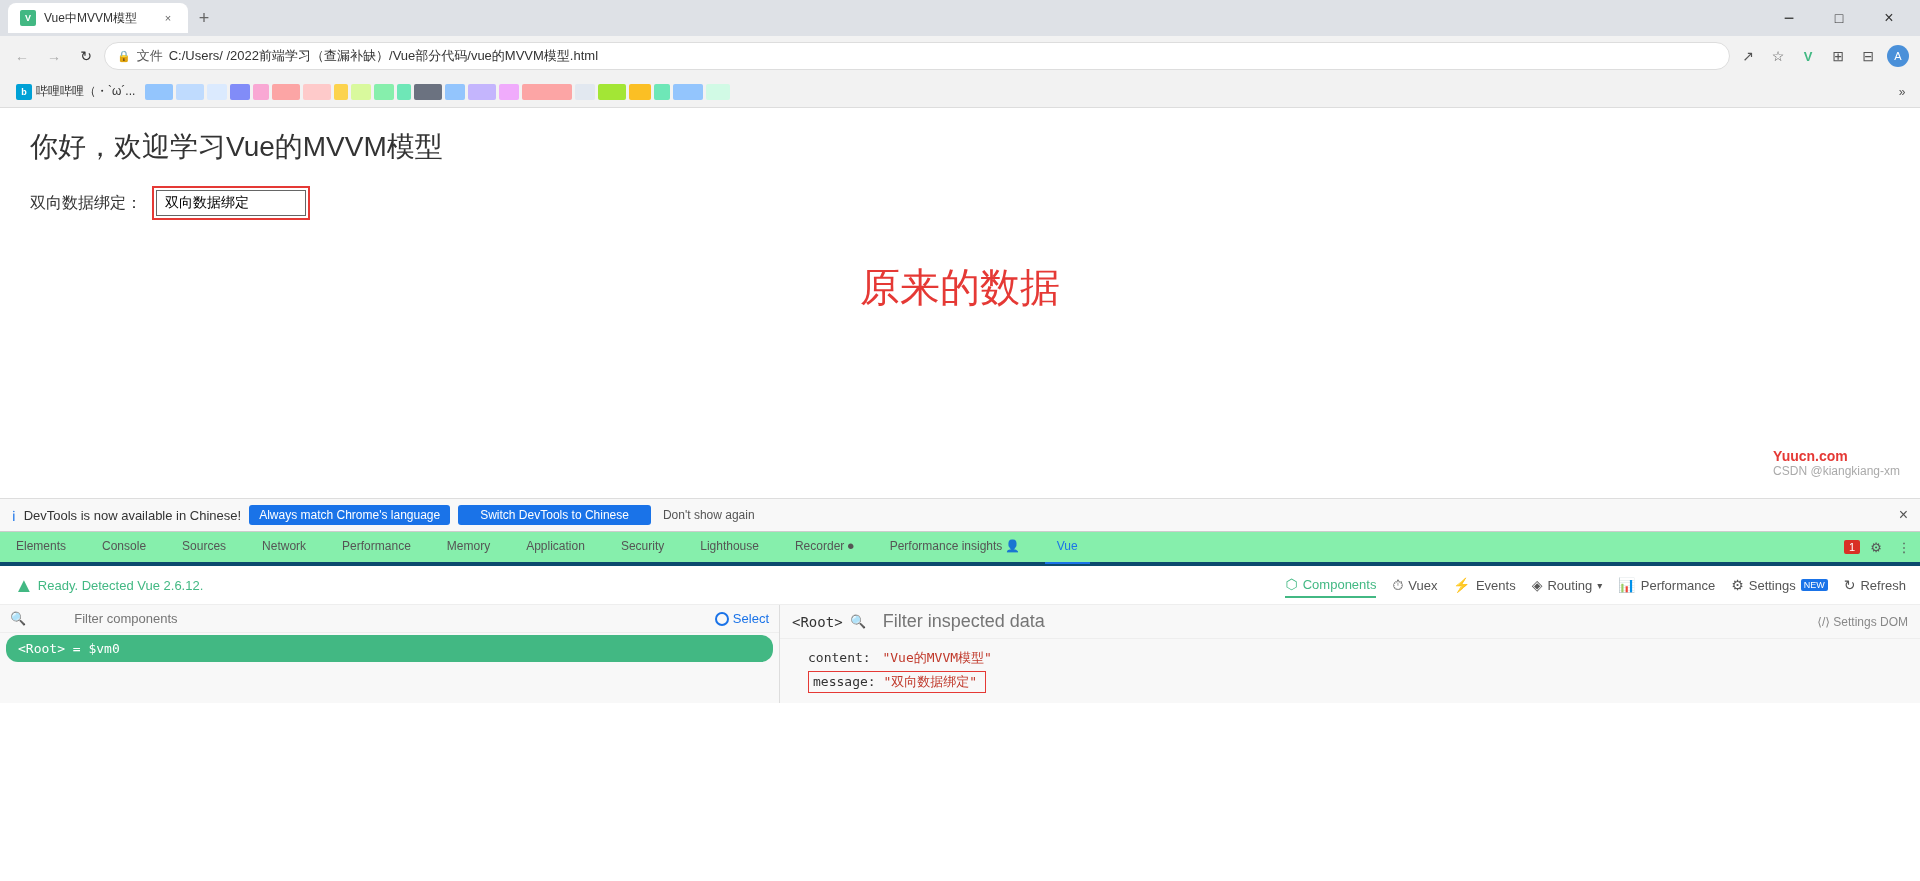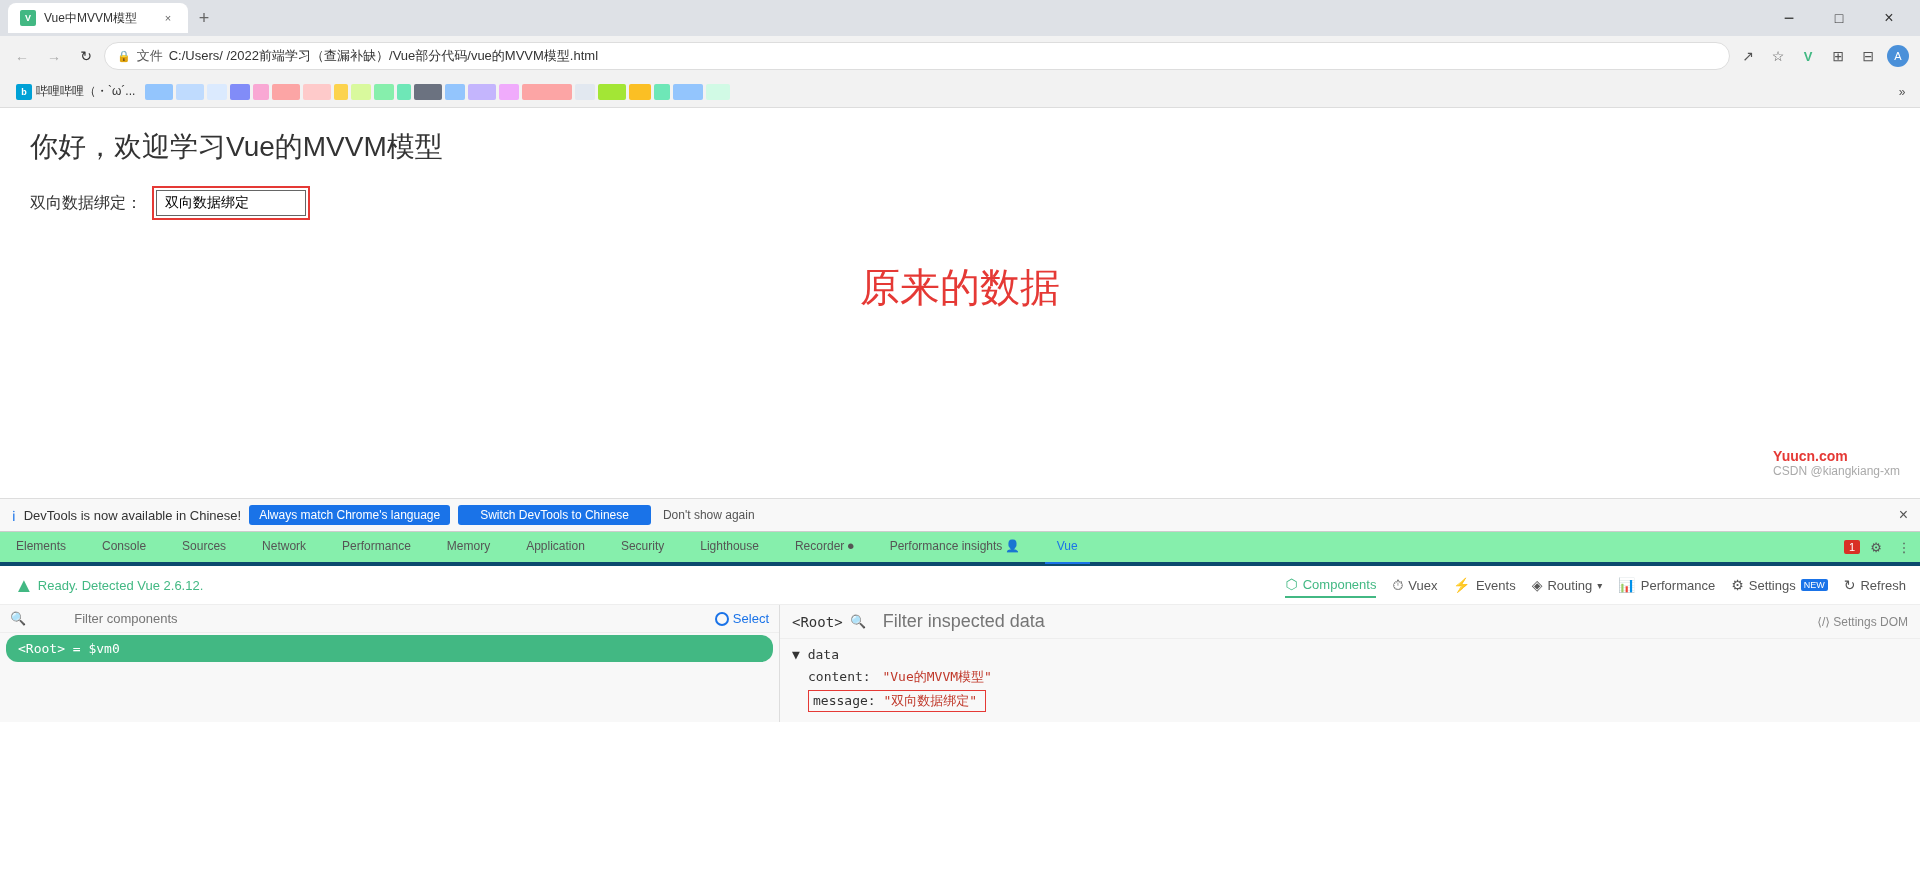--- a/index.html
+++ b/index.html
@@ -313,24 +313,20 @@
 
     <div class="vue-right-panel">
       <div class="right-header">
         <span class="root-tag">&lt;Root&gt;</span>
         <span style="color:#888;font-size:13px;">🔍</span>
         <input class="filter-data-input" type="text" placeholder="Filter inspected data" style="">
         <span class="inspect-dom-btn" style="margin-left:auto;">⟨/⟩ Settings DOM</span>
       </div>
 
       <div class="data-panel">
-        <div class="data-section">
-          <span class="data-arrow">▼</span>
-          <span class="data-key-label">data</span>
-        </div>
         <div class="data-item">
           <span class="data-key">content:</span>
           <span class="data-colon"></span>
           <span class="data-string"> "Vue的MVVM模型"</span>
         </div>
         <div class="data-item">
           <span style="display:inline-block;border:1px solid #e53935;padding:1px 8px 1px 4px;">
             <span class="data-key">message:</span>
             <span class="data-string"> "双向数据绑定"</span>
           </span>

